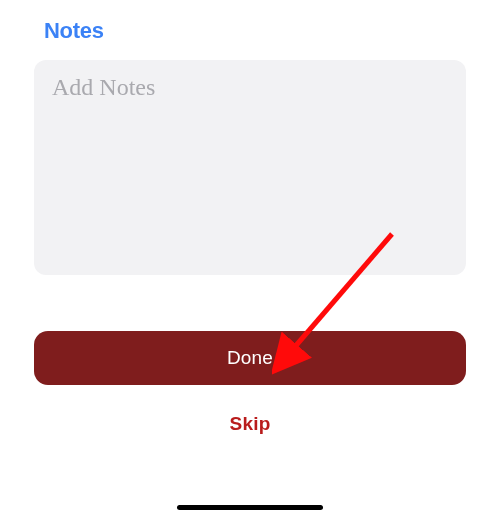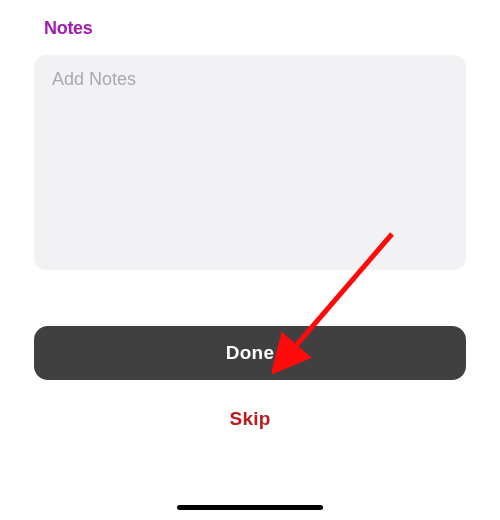--- a/index.html
+++ b/index.html
@@ -8,54 +8,54 @@
       width: 500px;
       height: 520px;
       background: #ffffff;
       position: relative;
       overflow: hidden;
     }
     .container {
       padding: 18px 34px 0 34px;
     }
     .page-title {
-      font-size: 18px;
+      font-size: 22px;
       font-weight: 800;
-      color: #a21caf;
+      color: #3b82f6;
       margin-left: 10px;
       margin-bottom: 16px;
       letter-spacing: -0.3px;
     }
     .notes-area {
       width: 100%;
       height: 215px;
       background: #f2f2f4;
       border: none;
       border-radius: 12px;
       padding: 14px 18px;
-      font-size: 18px;
+      font-size: 24px;
       color: #14532d;
       resize: none;
       outline: none;
-      font-family: Liberation Sans, sans-serif;
+      font-family: Liberation Serif, serif;
     }
     .notes-area::placeholder {
       color: #a9a9ae;
     }
     .done-btn {
       display: block;
       width: 100%;
       height: 54px;
       margin-top: 52px;
-      background: #404040;
+      background: #7f1d1d;
       color: #ffffff;
       border: none;
       border-radius: 14px;
       font-size: 19px;
-      font-weight: 700;
+      font-weight: 400;
       letter-spacing: 0.2px;
       cursor: pointer;
     }
     .skip-btn {
       display: block;
       width: 100%;
       background: transparent;
       border: none;
       color: #b91c1c;
       font-size: 19px;

